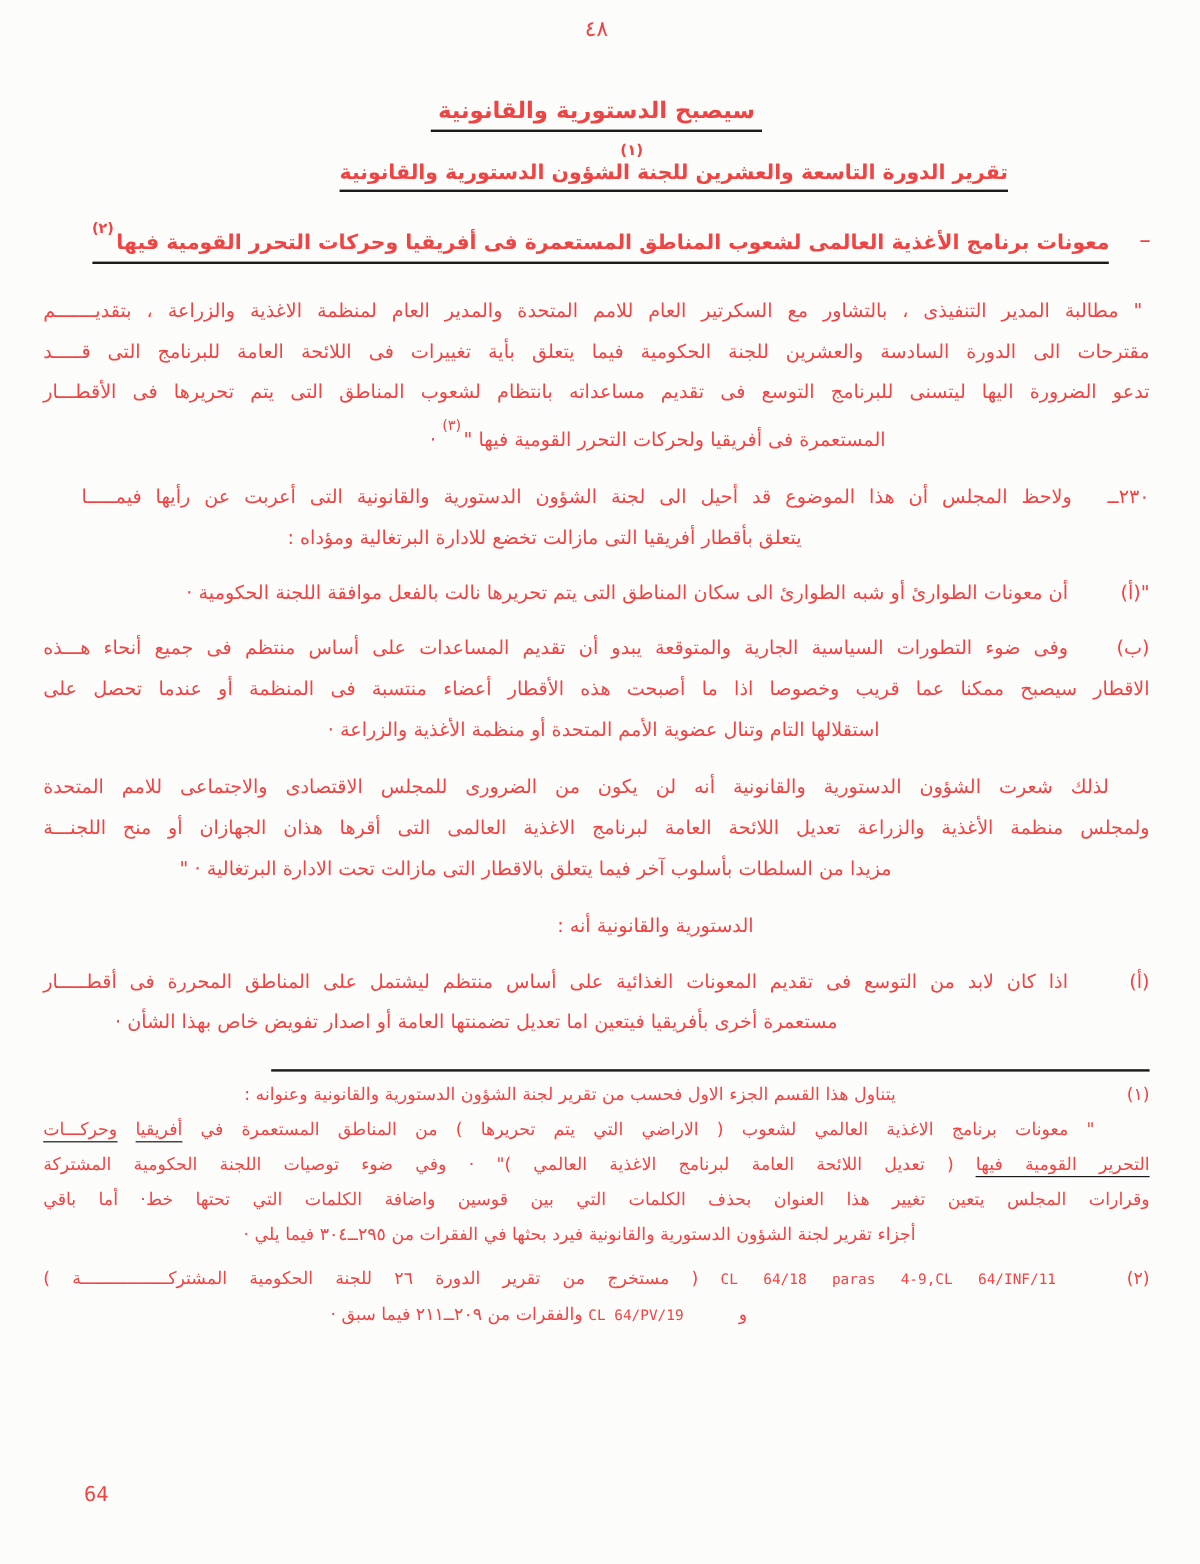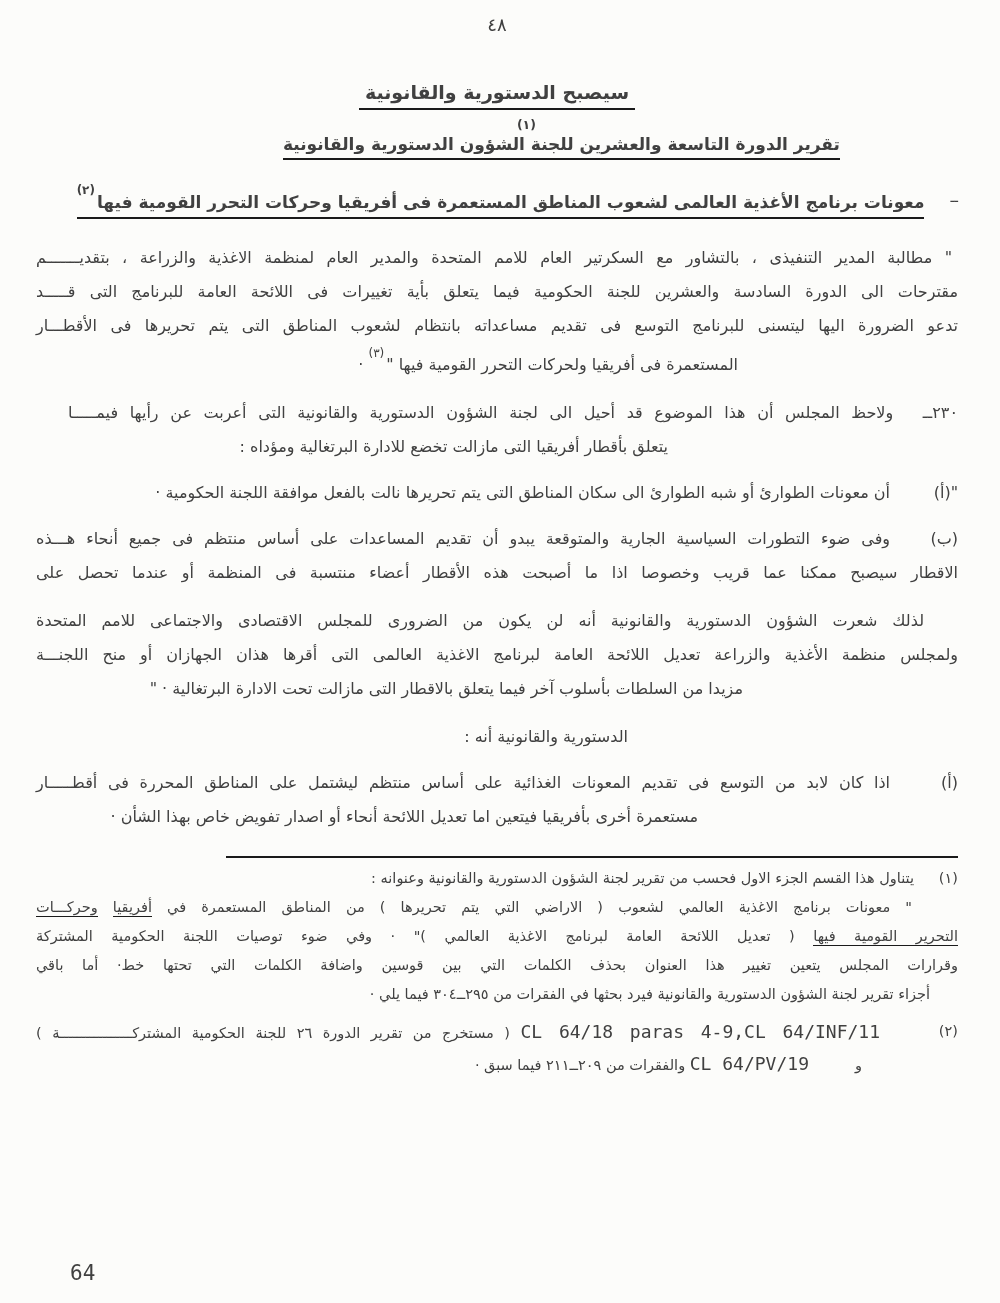--- a/index.html
+++ b/index.html
@@ -1,21 +1,21 @@
 <!DOCTYPE html>
 <html lang="ar" dir="rtl"><head>
 <meta charset="utf-8">
 <style>
   html,body{margin:0;padding:0;background:#e8e8e6;}
   .page{
     position:relative;
     width:1000px;height:1303px;
     margin:0 auto;
     background:#fcfcfa;
-    color:#404040;
+    color:#ef4444;
     font-family:"DejaVu Sans",sans-serif;
     direction:rtl;
     overflow:hidden;
     text-decoration:underline;
   }
   .content{position:absolute;inset:0;padding:0 42px 0 36px;box-sizing:border-box;}
   .top-num{margin-top:14px;text-align:center;font-size:18px;letter-spacing:2px;}
   .main-title{
     margin:46px auto 0 auto;display:table;
     font-size:19px;font-weight:bold;
@@ -57,31 +57,31 @@
   .concl-l1{margin-right:34px;}
   .concl-l3{margin-right:215px;}
   .p231{margin-top:14px;}
   .p231-l2{margin-right:330px;}
   .a2-l2{margin-right:260px;}
   .fn-sep{margin-top:22px;margin-left:0;width:732px;border-top:2.5px solid #1a1a1a;}
   .footnotes{margin-top:6px;}
   .fn-row{display:flex;gap:12px;}
   .fn-marker{flex:0 0 32px;font-size:14.5px;line-height:29px;}
   .fn-body{flex:1;}
-  .fnline{font-size:14.5px;line-height:29px;}
+  .fnline{font-size:14.5px;line-height:29px;text-align:center;}
   .fn1-l2{margin-right:46px;}
   .fn1-l5{margin-right:28px;}
   .uw{border-bottom:1.5px solid #1a1a1a;padding-bottom:1px;}
-  .latin{font-family:"DejaVu Sans Mono",monospace;font-size:18px;direction:ltr;unicode-bidi:embed;}
+  .latin{font-family:"DejaVu Sans Mono",monospace;font-size:12px;direction:ltr;unicode-bidi:embed;}
   .fn2-gap{display:inline-block;width:34px;}
   .fn2-gap2{display:inline-block;width:46px;}
   .fn2-row2{margin-top:1px;margin-right:52px;}
   .bottom-num{
     position:absolute;top:1236px;left:70px;
-    font-family:"DejaVu Sans Mono",monospace;font-size:21px;direction:ltr;margin-top:25px;
+    font-family:"DejaVu Sans Mono",monospace;font-size:17px;direction:ltr;
   }
 </style>
 </head>
 <body>
 
 <div class="page">
   <div class="content">
 
     <div class="top-num">٤٨</div>
 
@@ -125,38 +125,39 @@
       <span class="item-marker">"(أ)</span>
       <div class="item-text line rl">أن معونات الطوارئ أو شبه الطوارئ الى سكان المناطق التى يتم تحريرها نالت بالفعل موافقة اللجنة الحكومية ·</div>
     </div>
 
     <div>
       <div class="item-row">
         <span class="item-marker">(ب)</span>
         <div class="item-text line jl">وفى ضوء التطورات السياسية الجارية والمتوقعة يبدو أن تقديم المساعدات على أساس منتظم فى جميع أنحاء هـــذه</div>
       </div>
       <div class="line jl">الاقطار سيصبح ممكنا عما قريب وخصوصا اذا ما أصبحت هذه الأقطار أعضاء منتسبة فى المنظمة أو عندما تحصل على</div>
+      <div class="line rl b-l3">استقلالها التام وتنال عضوية الأمم المتحدة أو منظمة الأغذية والزراعة ·</div>
     </div>
 
     <div class="concl">
       <div class="line jl concl-l1">لذلك شعرت الشؤون الدستورية والقانونية أنه لن يكون من الضرورى للمجلس الاقتصادى والاجتماعى للامم المتحدة</div>
       <div class="line jl">ولمجلس منظمة الأغذية والزراعة تعديل اللائحة العامة لبرنامج الاغذية العالمى التى أقرها هذان الجهازان أو منح اللجنـــة</div>
       <div class="line rl concl-l3">مزيدا من السلطات بأسلوب آخر فيما يتعلق بالاقطار التى مازالت تحت الادارة البرتغالية · "</div>
     </div>
 
     <div class="p231">
       <div class="line rl p231-l2">الدستورية والقانونية أنه :</div>
     </div>
 
     <div>
       <div class="item-row">
         <span class="item-marker">(أ)</span>
         <div class="item-text line jl">اذا كان لابد من التوسع فى تقديم المعونات الغذائية على أساس منتظم ليشتمل على المناطق المحررة فى أقطـــــار</div>
       </div>
-      <div class="line rl a2-l2">مستعمرة أخرى بأفريقيا فيتعين اما تعديل اللائحة أنحاء أو اصدار تفويض خاص بهذا الشأن ·</div>
+      <div class="line rl a2-l2">مستعمرة أخرى بأفريقيا فيتعين اما تعديل تضمنتها العامة أو اصدار تفويض خاص بهذا الشأن ·</div>
     </div>
 
     <div class="fn-sep"></div>
 
     <div class="footnotes">
 
       <div>
         <div class="fn-row">
           <span class="fn-marker">(١)</span>
           <div class="fn-body fnline rl">يتناول هذا القسم الجزء الاول فحسب من تقرير لجنة الشؤون الدستورية والقانونية وعنوانه :</div>

